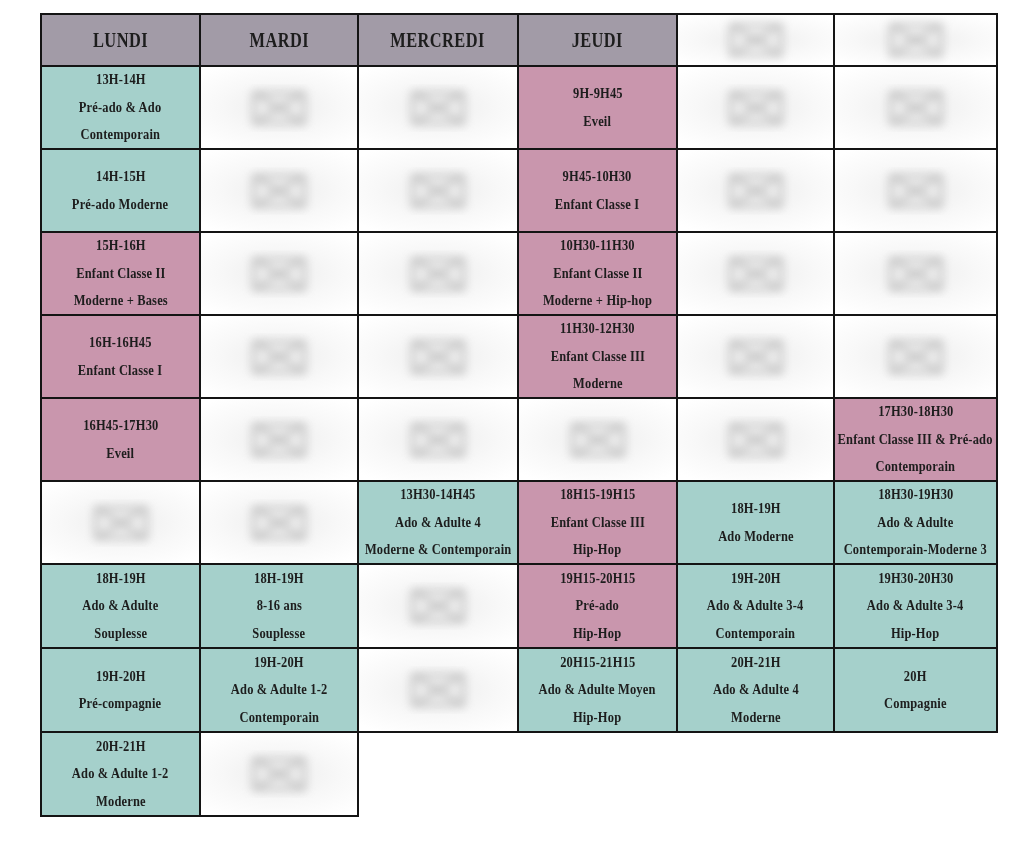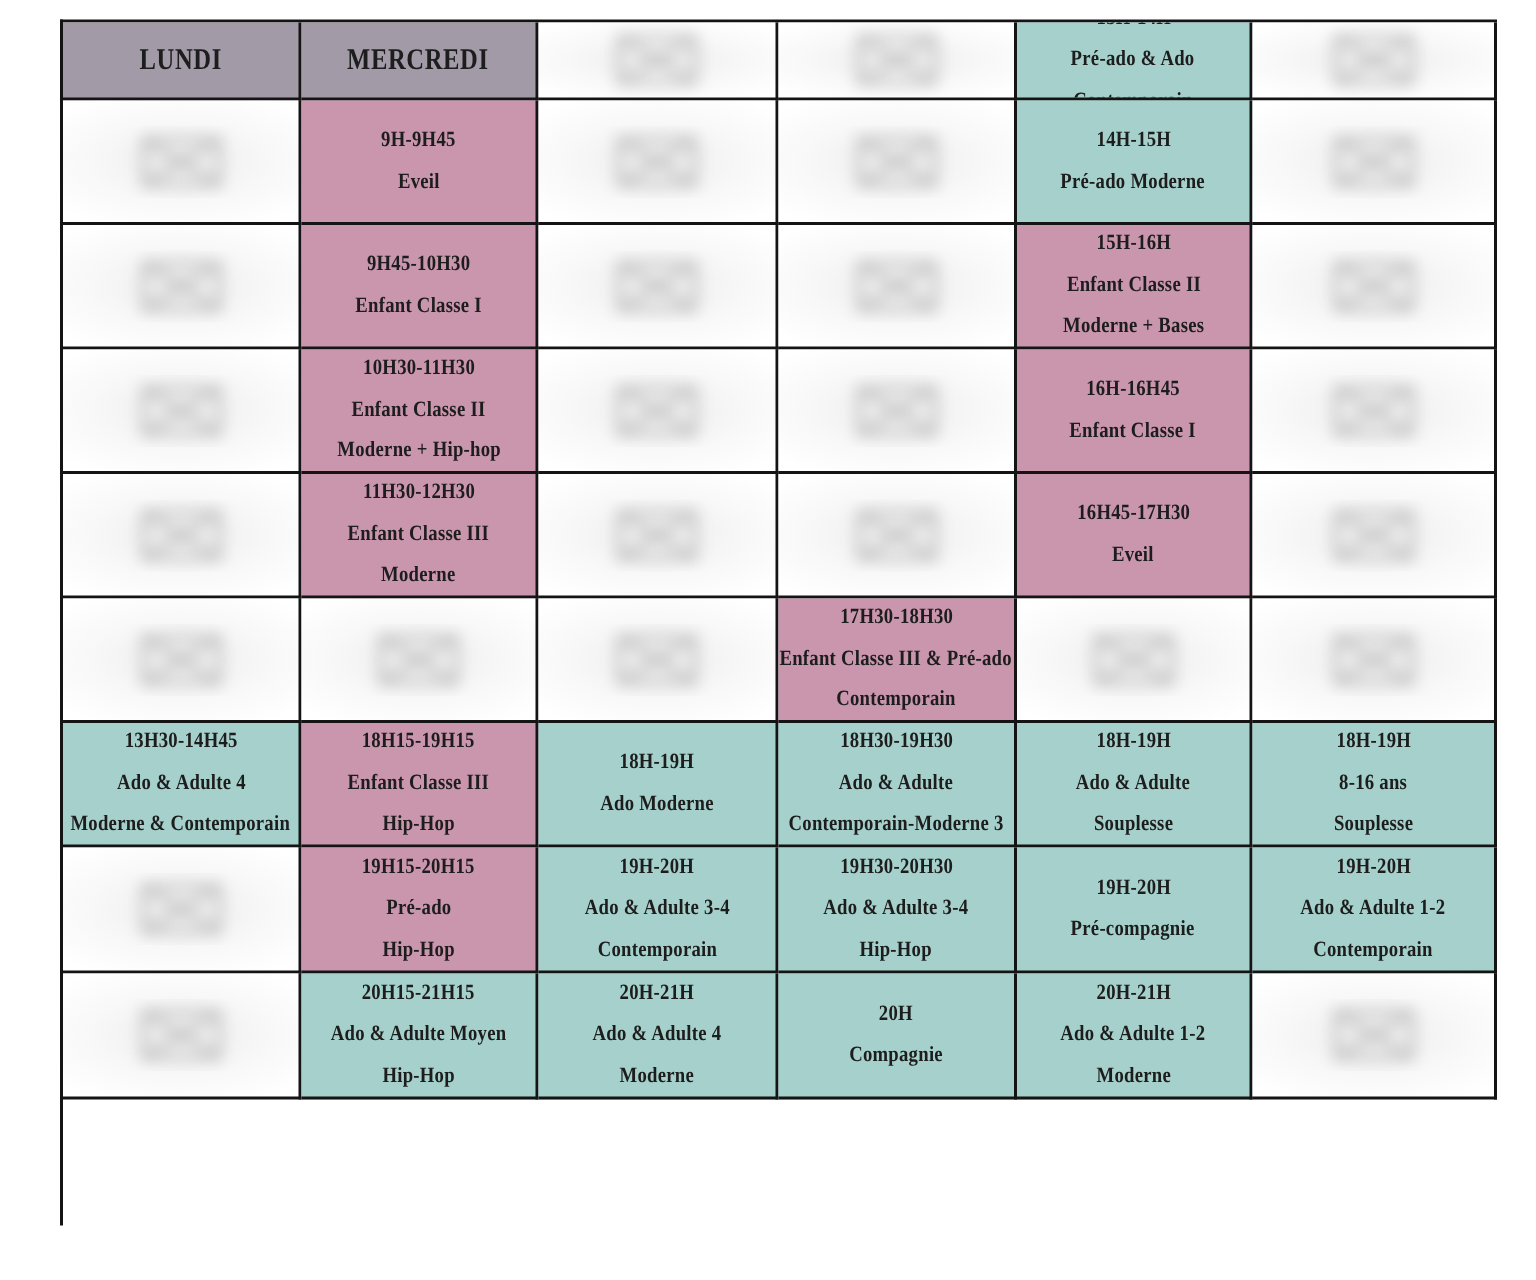--- a/index.html
+++ b/index.html
@@ -56,21 +56,27 @@
       <filter id="blurf" x="-60%" y="-60%" width="220%" height="220%">
         <feGaussianBlur stdDeviation="5"></feGaussianBlur>
       </filter>
     </defs>
   </svg>
   <div class="grid">
       <div class="cell hcell">
         <span class="htext">LUNDI</span>
       </div>
       <div class="cell hcell">
+        <span class="htext">MARDI</span>
+      </div>
+      <div class="cell hcell">
         <span class="htext">MERCREDI</span>
+      </div>
+      <div class="cell hcell">
+        <span class="htext">JEUDI</span>
       </div>
       <div class="cell empty">
         <svg class="ph" width="78" height="48" viewBox="0 0 78 48">
           <g filter="url(#blurf)" stroke="#9a9a9a" stroke-width="4" fill="none">
             <rect x="14" y="9" width="50" height="30"></rect>
             <path d="M14 9 L64 39 M64 9 L14 39"></path>
           </g>
         </svg>
       </div>
       <div class="cell empty">

